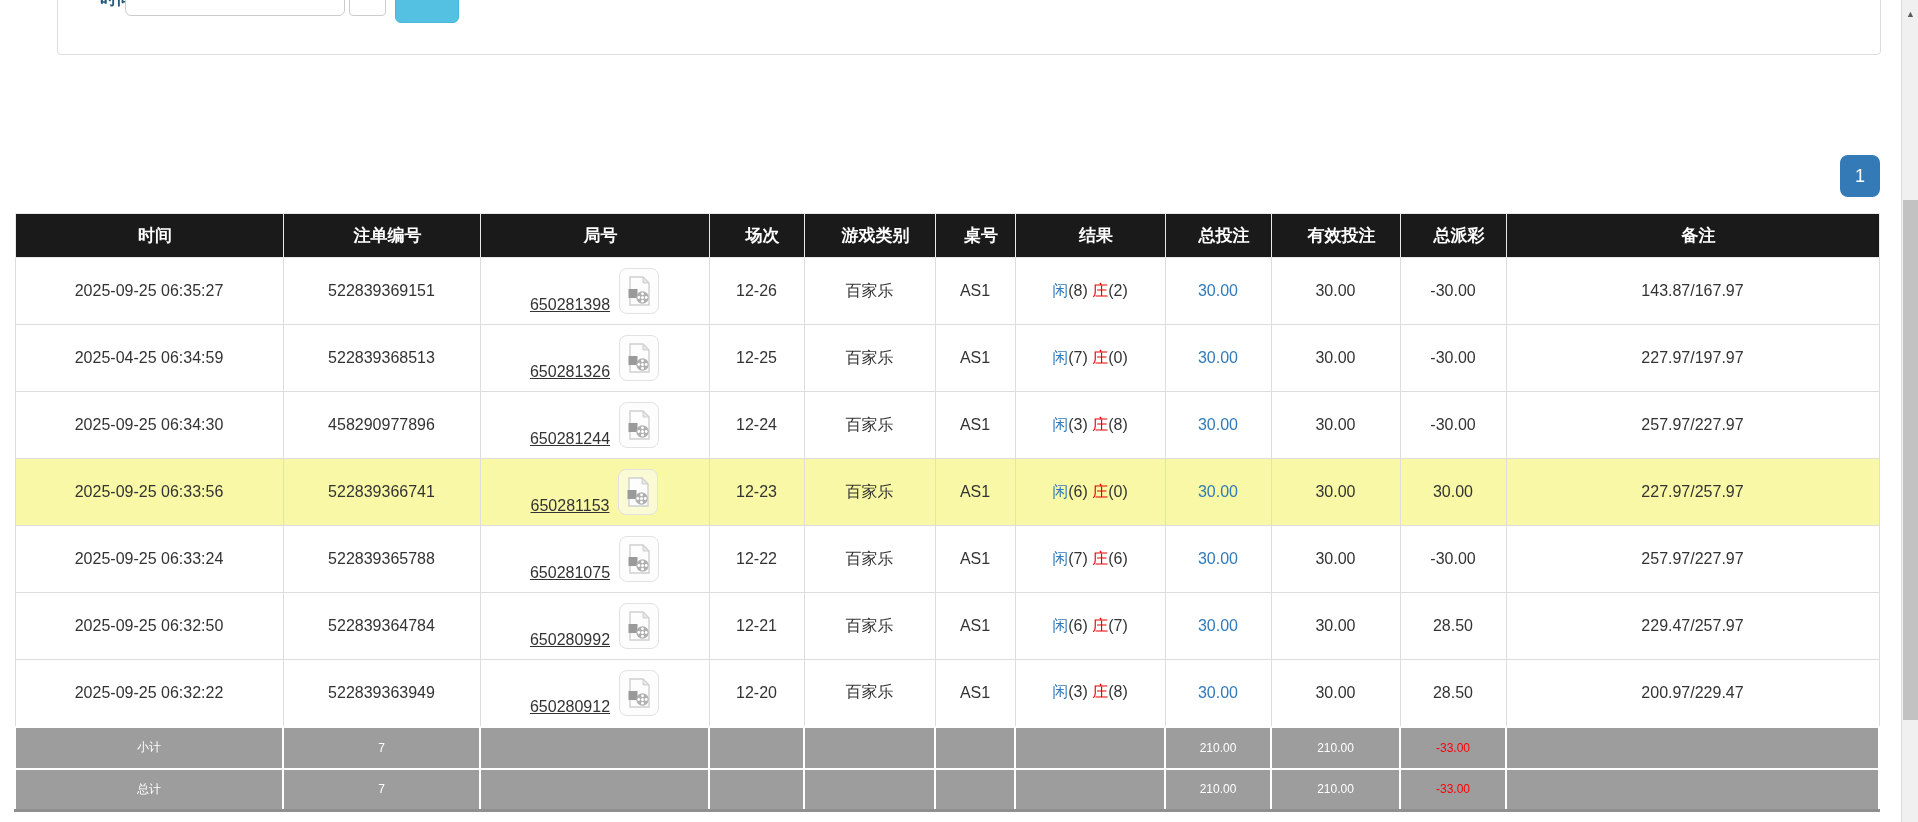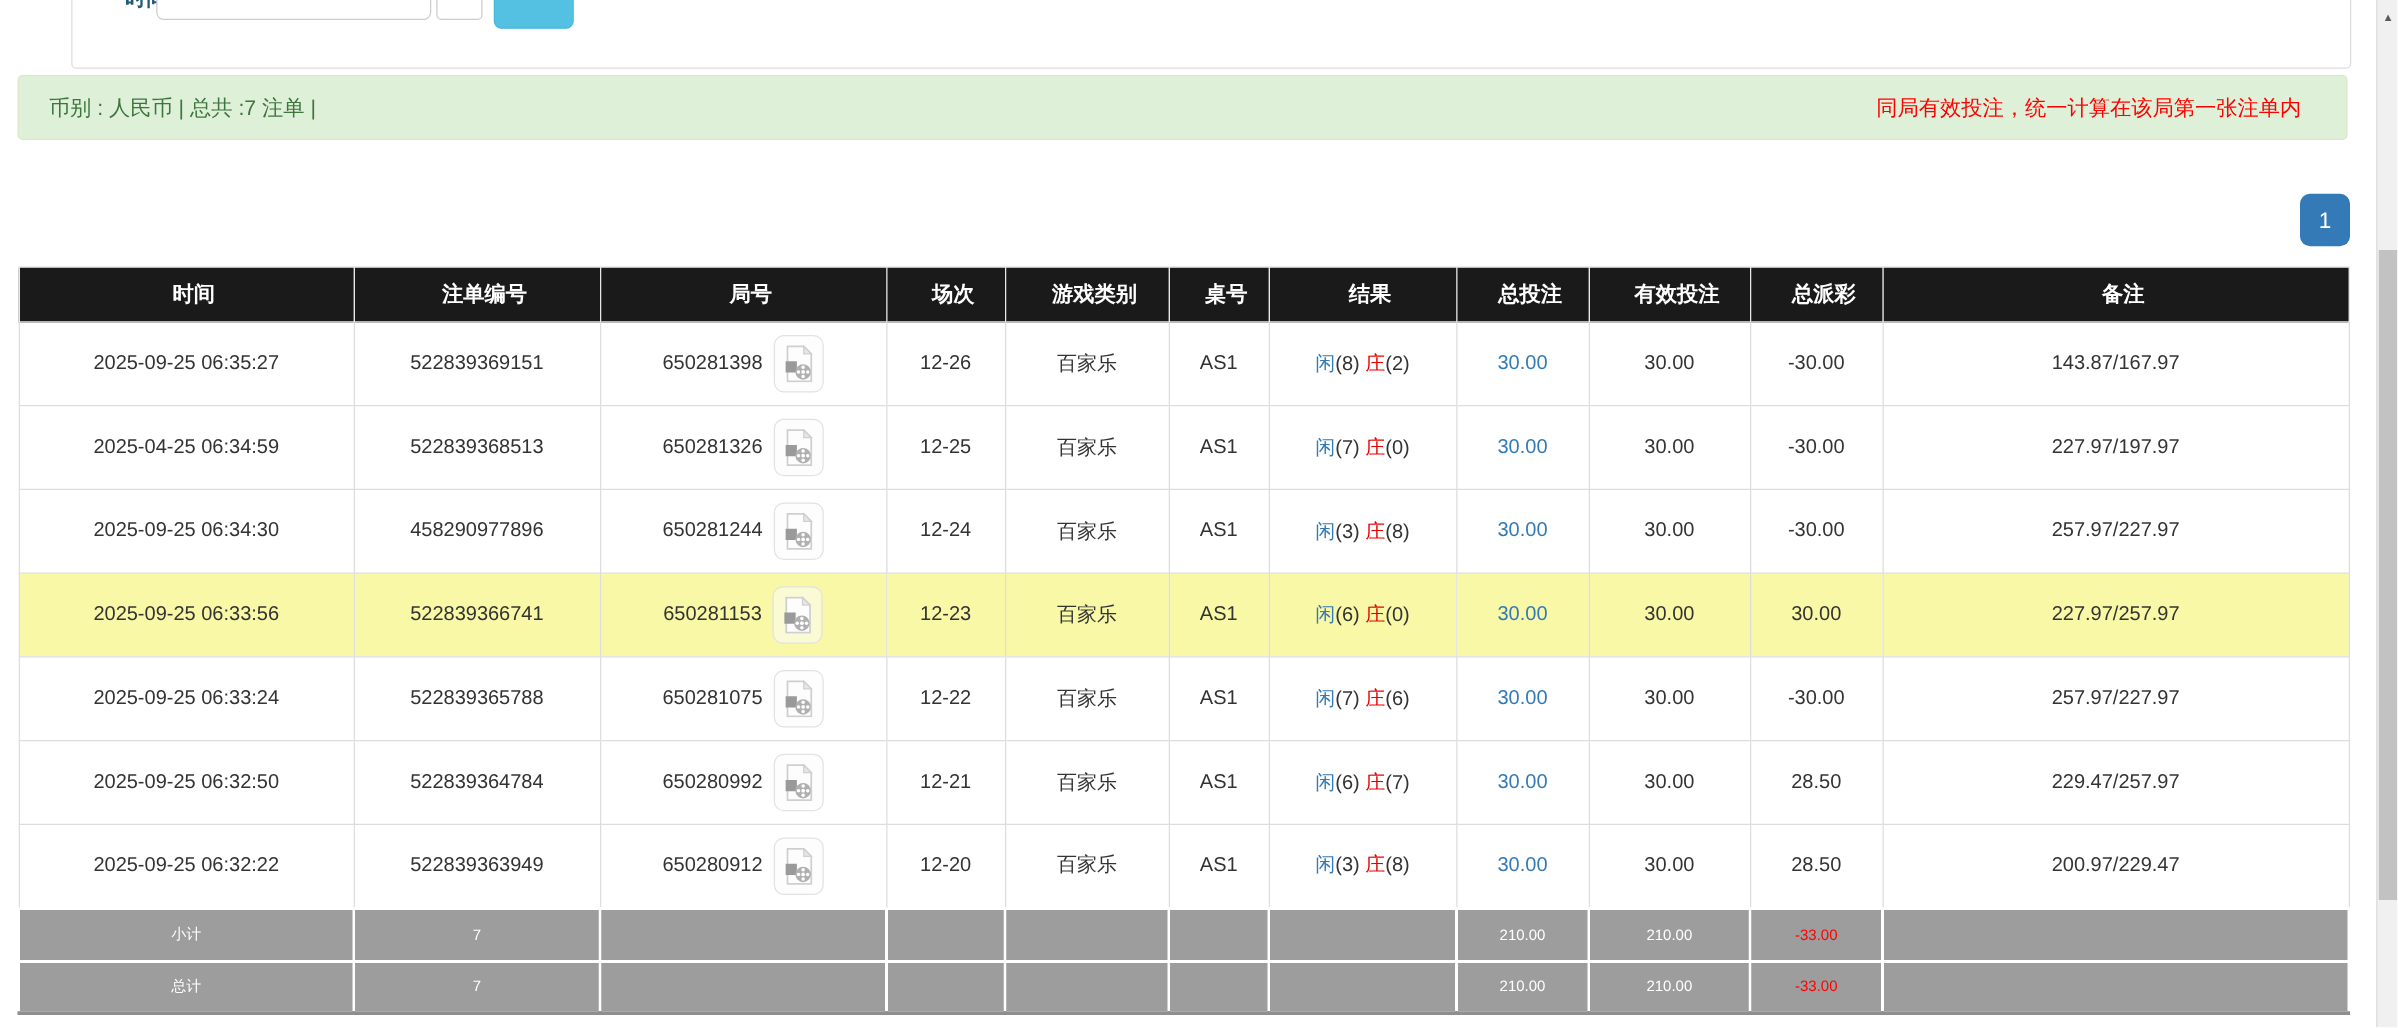--- a/index.html
+++ b/index.html
@@ -62,21 +62,21 @@
   }
   table.records td {
     height:67px; border:1px solid #ddd; text-align:center; font-size:16px;
     background:#fff; color:#333; vertical-align:middle; overflow:hidden;
   }
   tr.highlight td { background:#f8f8a6; }
   .txt-blue { color:#337ab7; }
   .txt-red  { color:#e60000; }
   .txt-dark { color:#333; }
   .bet-link { color:#337ab7; cursor:pointer; }
-  .round-cell-inner { display:flex; align-items:center; justify-content:center; gap:9px; }
+  .round-cell-inner { display:flex; align-items:flex-end; justify-content:center; gap:9px;text-decoration:underline; }
   .video-btn {
     display:inline-flex; width:40px; height:46px; align-items:center; justify-content:center;
     border:1px solid #e2e2e2; border-radius:8px; background:rgba(252,252,252,.55); cursor:pointer;
   }
   tr.footer-row td {
     height:42px; background:#9d9d9d; color:#fff; font-size:12px;
     border:2px solid #fff;
   }
   tr.footer-row td.payout-sum { color:#ff0000; }
 
@@ -102,24 +102,20 @@
   <div class="form-outer">
     
   </div>
   <span class="form-label">时间排序:</span>
   <div class="form-select">
     
   </div>
   <div class="form-addon"></div>
   <div class="form-submit"></div>
 
-  <div class="summary-bar">
-    <span class="summary-left">币别 : 人民币 | 总共 :7 注单 |</span>
-    <span class="summary-right">同局有效投注，统一计算在该局第一张注单内</span>
-  </div>
 
   <div class="page-btn">1</div>
 
   <table class="records">
     <colgroup>
       <col class="c0">
         <col class="c1">
         <col class="c2">
         <col class="c3">
         <col class="c4">

